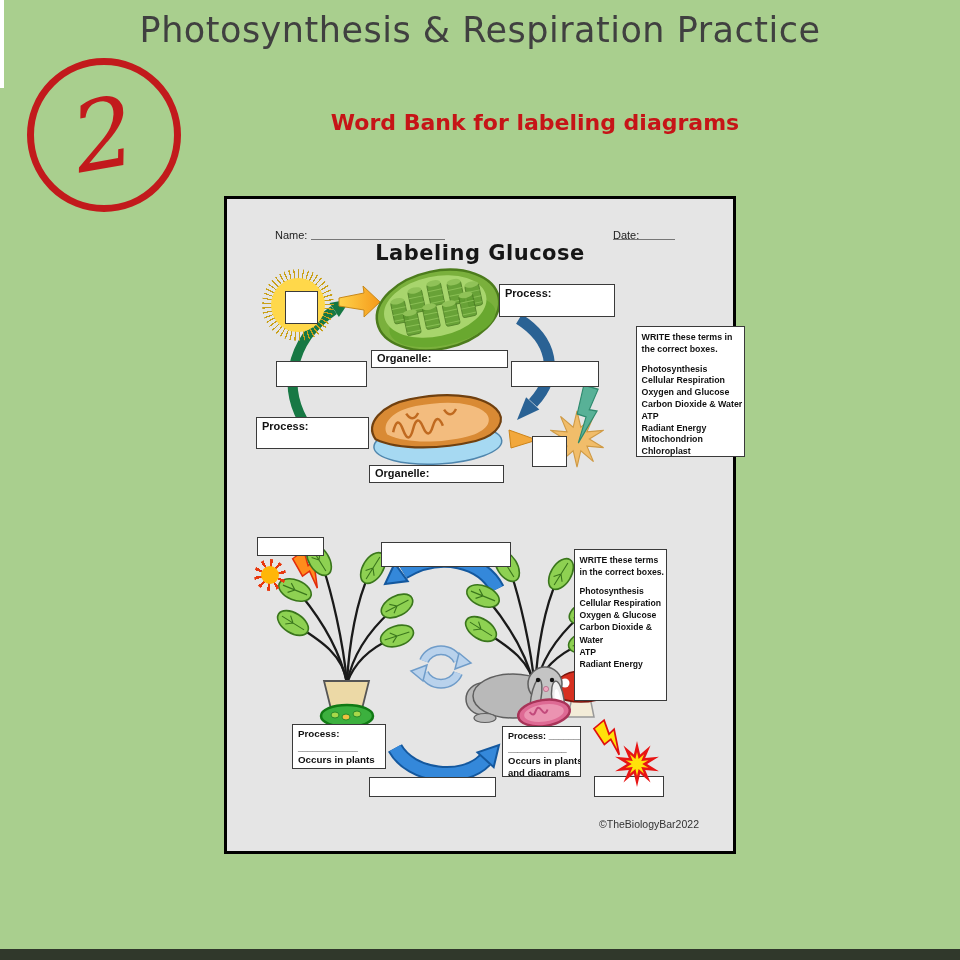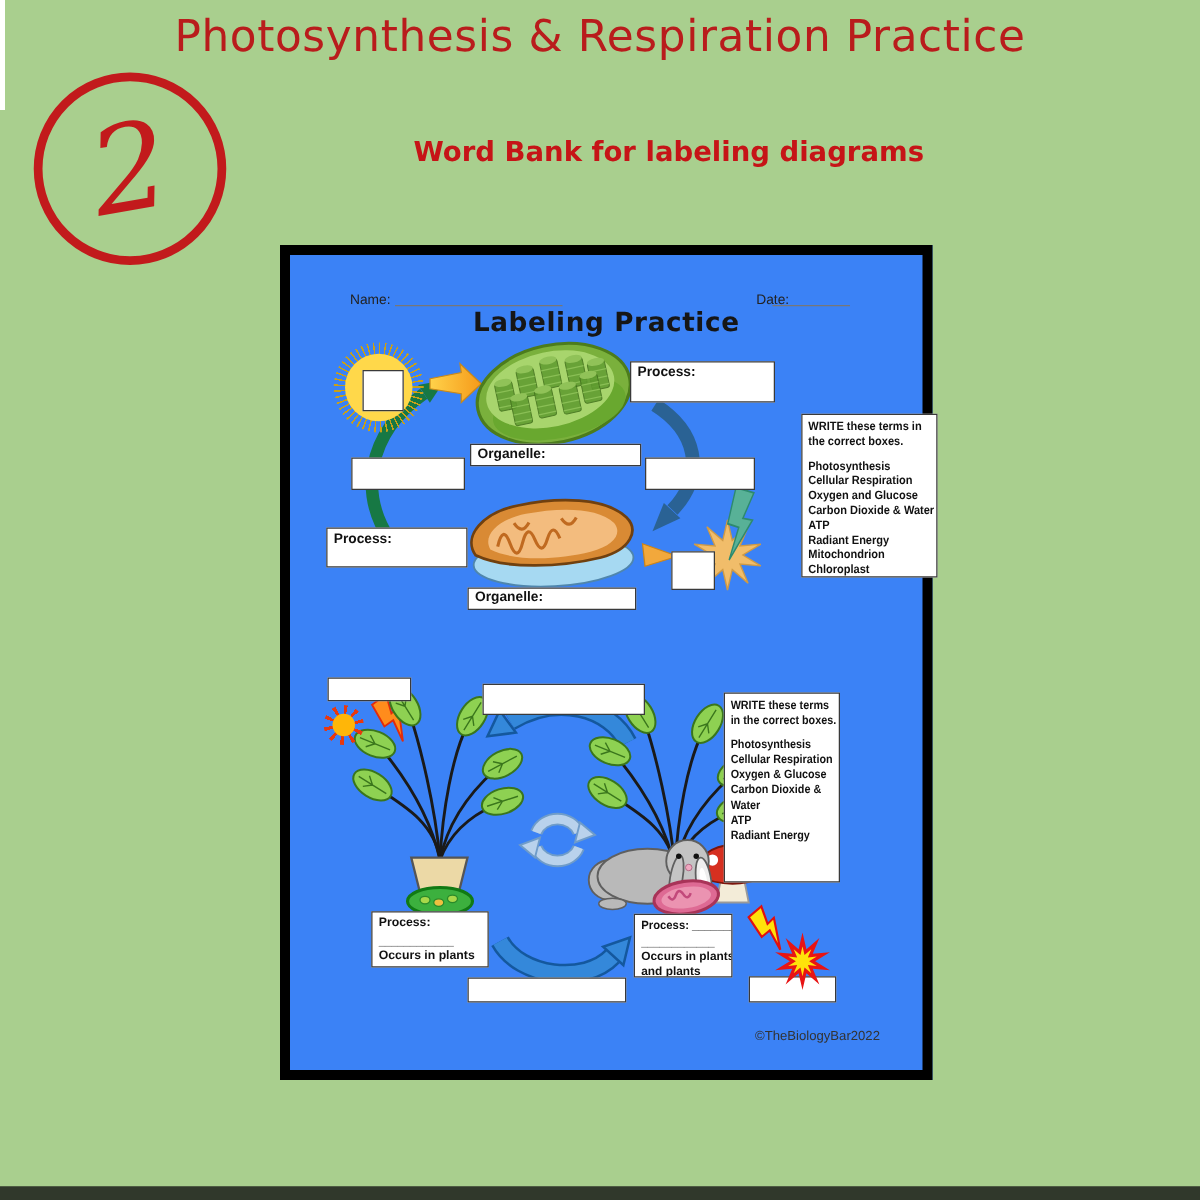--- a/index.html
+++ b/index.html
@@ -1,30 +1,30 @@
 <!DOCTYPE html>
 <html><head>
 <meta charset="utf-8">
 <style>
   html,body{margin:0;padding:0;background:#889;}
   .stage{position:relative;width:960px;height:960px;background:#a9cf8e;overflow:hidden;
          font-family:"Liberation Sans",sans-serif;}
-  .hdr-line{position:absolute;left:0;width:960px;text-align:center;color:#b91c1c;
+  .hdr-line{position:absolute;left:0;width:960px;text-align:center;color:#404040;
             font-family:"DejaVu Sans",sans-serif;font-size:35px;letter-spacing:.5px;}
   .badge{position:absolute;left:27px;top:58px;width:140px;height:140px;border:7px solid #c21a1c;
          border-radius:50%;display:flex;align-items:center;justify-content:center;}
   .badge-num{font-family:"DejaVu Serif",serif;font-style:italic;font-size:96px;color:#c21a1c;
              transform:rotate(-10deg);line-height:1;}
   .subtitle{position:absolute;left:185px;top:110px;width:700px;text-align:center;color:#c61417;
             font-family:"DejaVu Sans",sans-serif;font-weight:bold;font-size:22px;}
   .sliver{position:absolute;left:0;top:0;width:4px;height:88px;background:#ffffff;}
   .bottom-strip{position:absolute;left:0;top:949px;width:960px;height:11px;background:#30382b;}
 
-  .page{position:absolute;left:224px;top:196px;width:506px;height:652px;border:8px solid #000000;
-        background:#3b82f6;}
+  .page{position:absolute;left:224px;top:196px;width:506px;height:652px;border:3px solid #000000;
+        background:#e5e5e5;}
   .page *{box-sizing:border-box;}
   .svg-layer{position:absolute;left:0;top:0;width:506px;height:652px;z-index:1;}
   .abox{position:absolute;background:#fff;border:1.6px solid #3a3a3a;z-index:2;}
   .lbox{font-weight:bold;font-size:11px;color:#111;padding:2px 5px;}
   .ws-small{position:absolute;font-size:11px;color:#222;z-index:2;}
   .uline{position:absolute;border-bottom:1.2px solid #777;z-index:2;}
   .ws-title{position:absolute;top:42px;left:0;width:100%;text-align:center;font-weight:bold;
             font-size:21px;letter-spacing:.5px;color:#161616;z-index:2;
             font-family:"DejaVu Sans",sans-serif;}
   .wordbank{position:absolute;background:#fff;border:1.6px solid #3a3a3a;z-index:2;
@@ -61,24 +61,24 @@
   <div class="hdr-line" style="top:10px;">Photosynthesis &amp; Respiration Practice</div>
   <div class="badge">
     <span class="badge-num">2</span>
   </div>
   <div class="subtitle">Word Bank for labeling diagrams</div>
 
   <div class="page">
 
     <div class="ws-small" style="left:48px;top:30px;">Name:</div>
     <div class="uline" style="left:84px;top:28px;width:134px;height:13px;"></div>
-    <div class="ws-small" style="left:357px;top:30px;padding-left:16px;">Date:</div>
+    <div class="ws-small" style="left:370px;top:30px;padding-left:16px;">Date:</div>
     <div class="uline" style="left:386px;top:28px;width:62px;height:13px;"></div>
 
-    <div class="ws-title">Labeling Practice</div>
+    <div class="ws-title">Labeling Glucose</div>
 
     <svg class="svg-layer" viewBox="0 0 506 652">
       <defs>
         <linearGradient id="og" x1="0" y1="0" x2="1" y2="0">
           <stop offset="0" stop-color="#ffd24a"></stop>
             <stop offset="1" stop-color="#f59a1a"></stop>
         </linearGradient>
         <path id="boltP" d="M8,0 L21,3 L13,17 L20,18 L3,40 L10,22 L2,20 Z"></path>
         <g id="granum">
           <rect x="-7" y="-11" width="14" height="22" rx="2" fill="#5d9a2e" opacity=".85" stroke="#41701c" stroke-width=".8"></rect>
@@ -273,21 +273,21 @@
     <div class="procbox" style="left:65px;top:525px;width:94px;height:45px;font-size:9.8px;line-height:12.5px;">
       <div>Process:</div>
       <div style="font-size:9px;margin-top:1px;">____________</div>
       <div>Occurs in plants</div>
     </div>
 
     <div class="procbox" style="left:275px;top:527px;width:79px;height:51px;font-size:9.5px;line-height:12px;">
       <div style="transform:scaleX(.95);transform-origin:left top;">Process: ________</div>
       <div style="font-size:8.8px;margin-top:1px;">____________</div>
       <div>Occurs in plants</div>
-      <div>and plants</div>
+      <div>and diagrams</div>
     </div>
 
     <div class="abox" style="left:142px;top:578px;width:127px;height:20px;"></div>
     <div class="abox" style="left:367px;top:577px;width:70px;height:21px;"></div>
 
     <div class="copyright">©TheBiologyBar2022</div>
   </div>
 
   <div class="bottom-strip"></div>
 </div>

